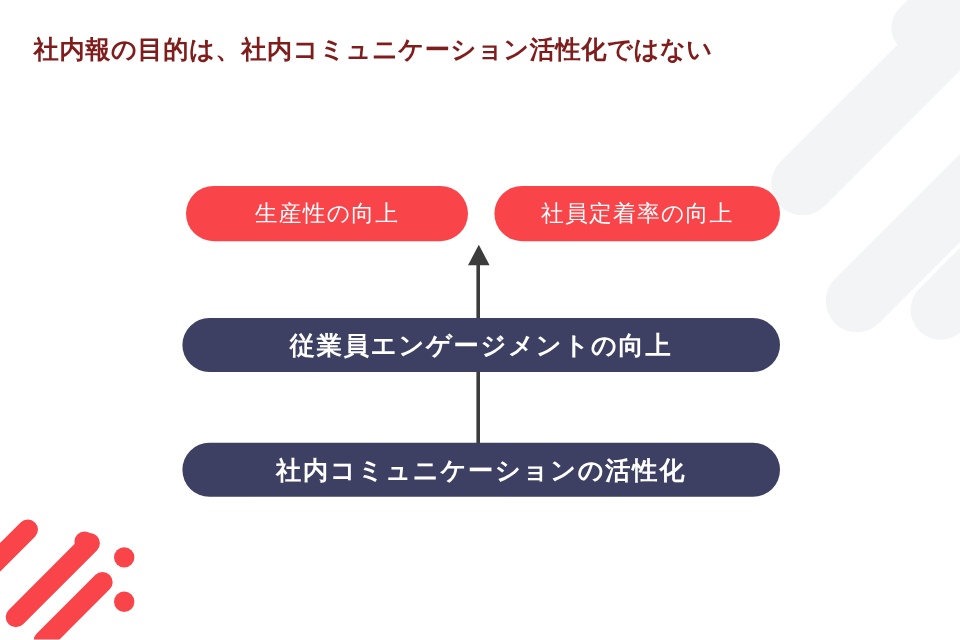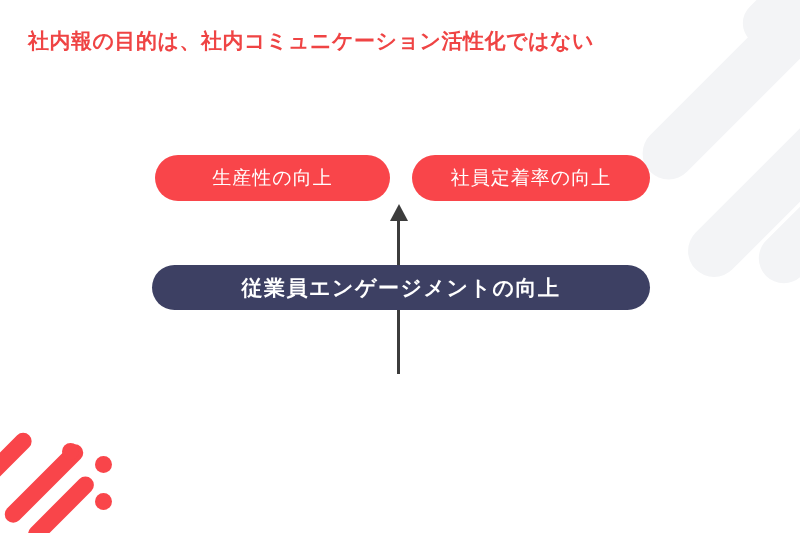--- a/index.html
+++ b/index.html
@@ -113,21 +113,21 @@
   .deco-bl .rdot-2 { left: 95px; top: 33px; }
   .deco-bl .rdot-3 { left: 95px; top: 70px; }
 
   
   .page-title {
     position: absolute;
     left: 28px;
     top: 27px;
     font-size: 21px;
     font-weight: bold;
-    color: #ef4444;
+    color: #7f1d1d;
     letter-spacing: 0.5px;
     white-space: nowrap;
   }
 
   
   .diagram {
     position: absolute;
     left: 0;
     top: 0;
     width: 636px;
@@ -215,16 +215,17 @@
 
     <div class="arrow-shaft"></div>
     <div class="arrow-head"></div>
 
     <div class="node outcome outcome-left">生産性の向上</div>
 
     <div class="node outcome outcome-right">社員定着率の向上</div>
 
     <div class="node stage stage-mid">従業員エンゲージメントの向上</div>
 
+    <div class="node stage stage-bottom">社内コミュニケーションの活性化</div>
 
   </div>
 
 </div>
 
 </body></html>

